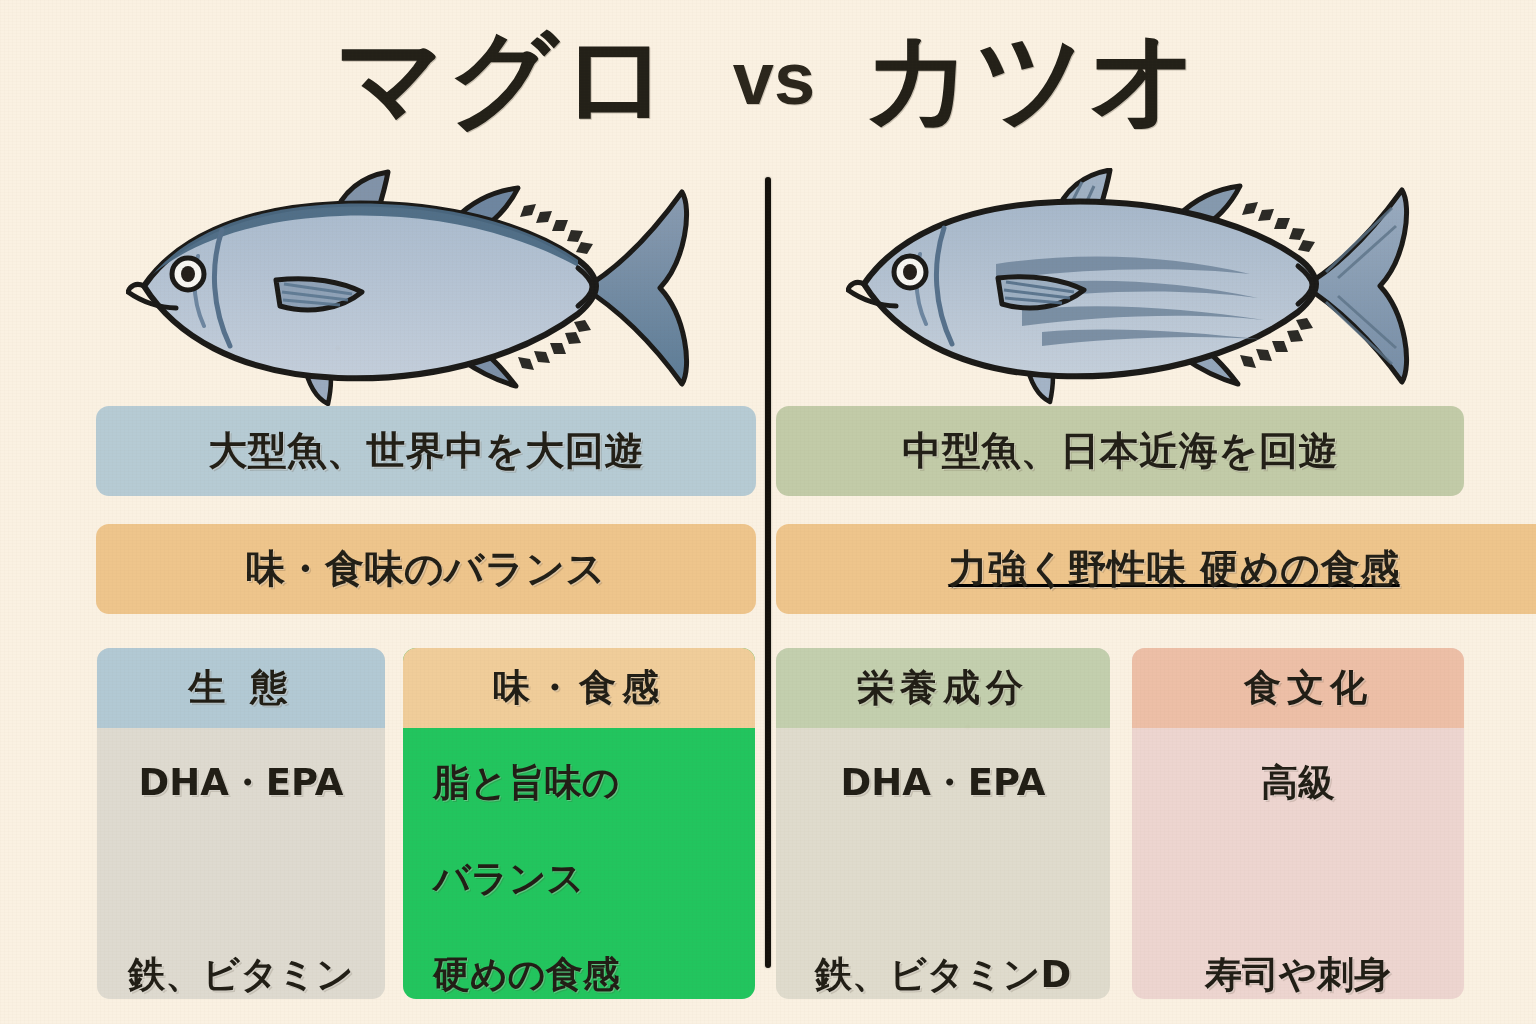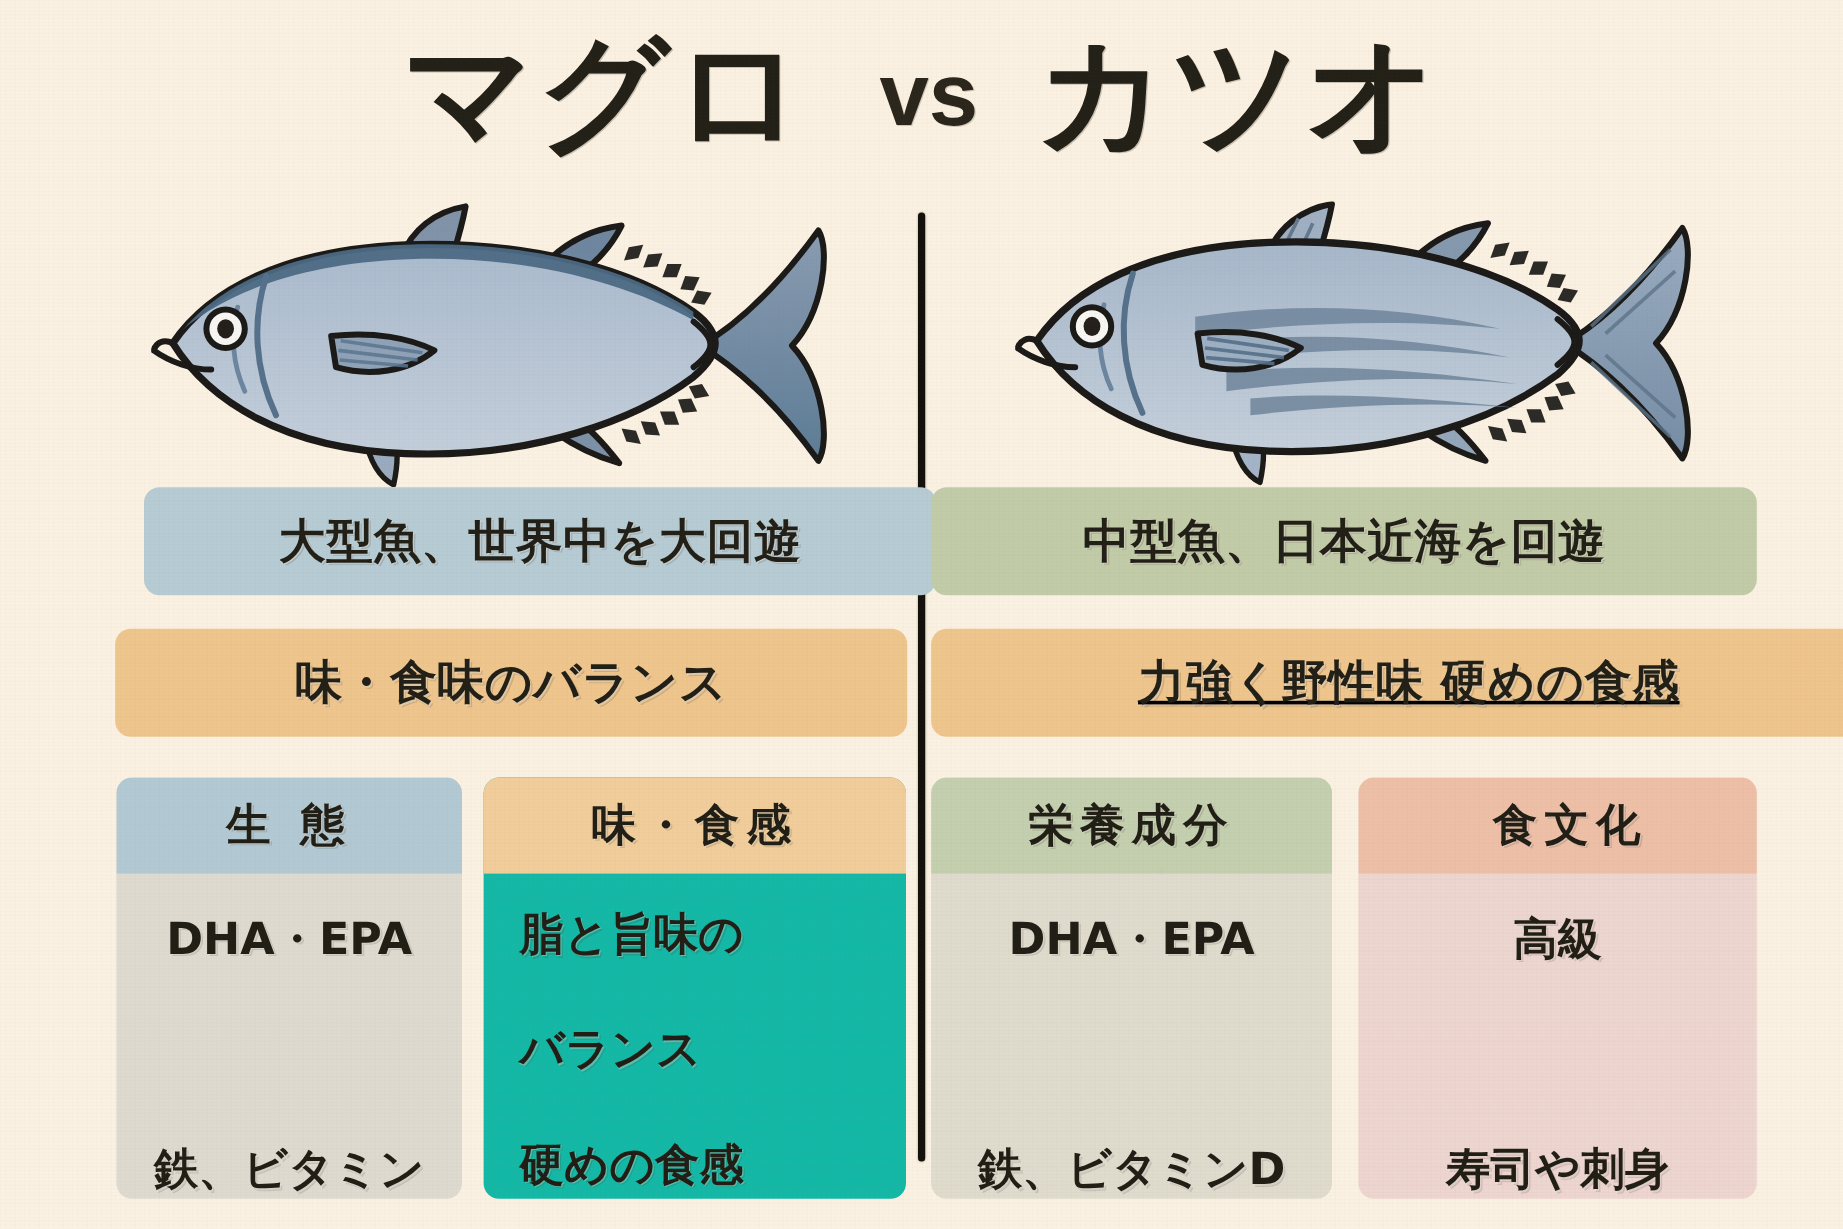--- a/index.html
+++ b/index.html
@@ -58,21 +58,21 @@
   
   .bar{
     position:absolute;height:90px;border-radius:13px;
     display:flex;align-items:center;justify-content:center;
   }
   .bar-text{
     font-size:39px;font-weight:700;color:#221f17;letter-spacing:.5px;
     text-shadow:1px 1px 0 rgba(255,255,255,.35), 2px 2px 0 rgba(70,58,40,.18);
     white-space:nowrap;
   }
-  #bar-r1-left  {left:96px; width:660px; top:406px;margin-left:24px;}
+  #bar-r1-left  {left:96px; width:660px; top:406px;}
   #bar-r1-right {left:776px;width:688px; top:406px;}
   #bar-r2-left  {left:96px; width:660px; top:524px;}
   #bar-r2-right {left:776px;width:796px; top:524px;text-decoration:underline;}
 
   
   .card{
     position:absolute;top:648px;height:351px;border-radius:13px;
     overflow:hidden;display:flex;flex-direction:column;
   }
   #card-1{left:97px; width:288px;}
@@ -292,21 +292,21 @@
   <div class="card" id="card-1" style="background:#dedad0;">
     <div class="card-head" style="background:#b2c9d4;">
       <span class="card-head-text">生 態</span>
     </div>
     <div class="card-body">
       <span class="card-line">DHA・EPA</span>
       <span class="card-line">鉄、ビタミン</span>
     </div>
   </div>
 
-  <div class="card" id="card-2" style="background:#14b8a6;font-family:Liberation Mono, monospace;">
+  <div class="card" id="card-2" style="background:#22c55e;">
     <div class="card-head" style="background:#f0cd9a;">
       <span class="card-head-text">味・食感</span>
     </div>
     <div class="card-body" style="align-items:flex-start;padding-left:30px;">
       <span class="card-line">脂と旨味の</span>
       <span class="card-line">バランス</span>
       <span class="card-line">硬めの食感</span>
     </div>
   </div>
 

